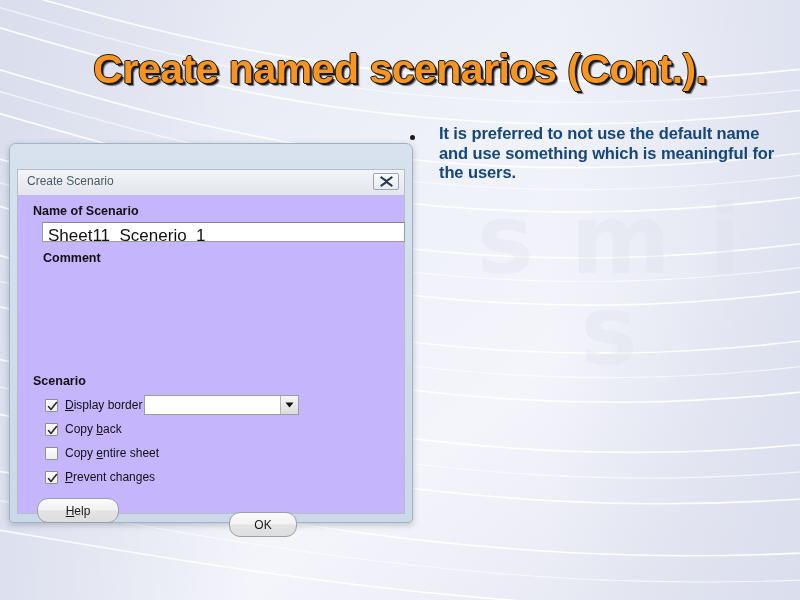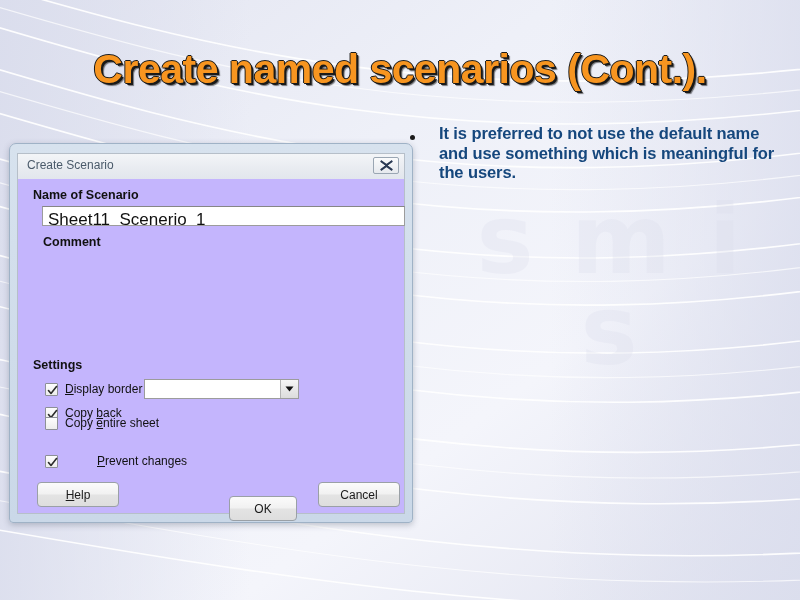--- a/index.html
+++ b/index.html
@@ -103,21 +103,21 @@
   #dialog {
     position: absolute;
     left: 9px;
     top: 143px;
     width: 404px;
     height: 380px;
     box-sizing: border-box;
     border-radius: 7px 7px 4px 4px;
     background: linear-gradient(180deg, #d7e2ee 0%, #cfdcea 55%, #cad8e8 100%);
     border: 1px solid #9fb2c6;
-    padding: 9px 7px 8px 7px;
+    padding: 25px 7px 8px 7px;
     box-shadow: 0 2px 6px rgba(60,70,90,0.30);
   }
   #dialog-inner {
     width: 100%;
     height: 100%;
     box-sizing: border-box;
     background: #f0f0f0;
     border: 1px solid #b6bfc9;
     position: relative;
   }
@@ -213,22 +213,22 @@
   .chk-label {
     font-family: "Liberation Sans", sans-serif;
     font-size: 12px;
     color: #111;
     white-space: nowrap;
   }
   .chk-label u { text-decoration: underline; }
 
   #row-display { top: 203px; }
   #row-copyback { top: 227px; }
-  #row-entire  { top: 237px; }
-  #row-prevent { top: 275px; gap: 32px; }
+  #row-entire  { top: 251px; }
+  #row-prevent { top: 275px; }
 
   #border-select {
     position: absolute;
     left: 126px;
     top: 200px;
     width: 155px;
     height: 20px;
     box-sizing: border-box;
     background: #ffffff;
     border: 1px solid #9c9c9c;
@@ -252,21 +252,21 @@
     display: flex;
     align-items: center;
     justify-content: center;
   }
 
   .dlg-button {
     position: absolute;
     box-sizing: border-box;
     height: 25px;
     border: 1px solid #9aa0a6;
-    border-radius: 4px;
+    border-radius: 11px;
     background: linear-gradient(180deg, #fbfbfb 0%, #f1f1f1 48%, #e3e3e3 52%, #dedede 100%);
     font-family: "Liberation Sans", sans-serif;
     font-size: 12px;
     color: #1a1a1a;
     display: flex;
     align-items: center;
     justify-content: center;
   }
   .dlg-button u { text-decoration: underline; }
   #btn-help   { left: 19px;  top: 303px; width: 82px; }
@@ -349,21 +349,21 @@
 
       <div id="dialog-body">
 
         <div id="name-label" class="section-label">Name of Scenario</div>
 
         <div id="name-input" class="text-input">Sheet11_Scenerio_1</div>
 
         <div id="comment-label" class="section-label">Comment</div>
 
 
-        <div id="settings-label" class="section-label">Settings</div>
+        <div id="settings-label" class="section-label">Scenario</div>
 
         <div id="row-display" class="chk-row">
           <span class="chk-box checked">
             <svg width="11" height="11" viewBox="0 0 11 11">
                 <path d="M1.5 5.5 L4 8.5 L9.5 1.5" stroke="#2c2c2c" stroke-width="1.6" fill="none" stroke-linecap="round" stroke-linejoin="round"></path>
               </svg>
           </span>
           <span class="chk-label"><u>D</u>isplay border</span>
         </div>
 
@@ -400,21 +400,18 @@
           </span>
           <span class="chk-label"><u>P</u>revent changes</span>
         </div>
 
         <div id="btn-help" class="dlg-button">
             <span><u>H</u>elp</span>
           </div>
         <div id="btn-ok" class="dlg-button">
             <span>OK</span>
           </div>
-        <div id="btn-cancel" class="dlg-button">
-            <span>Cancel</span>
-          </div>
 
       </div>
     </div>
   </div>
 
 </div>
 
 </body></html>

